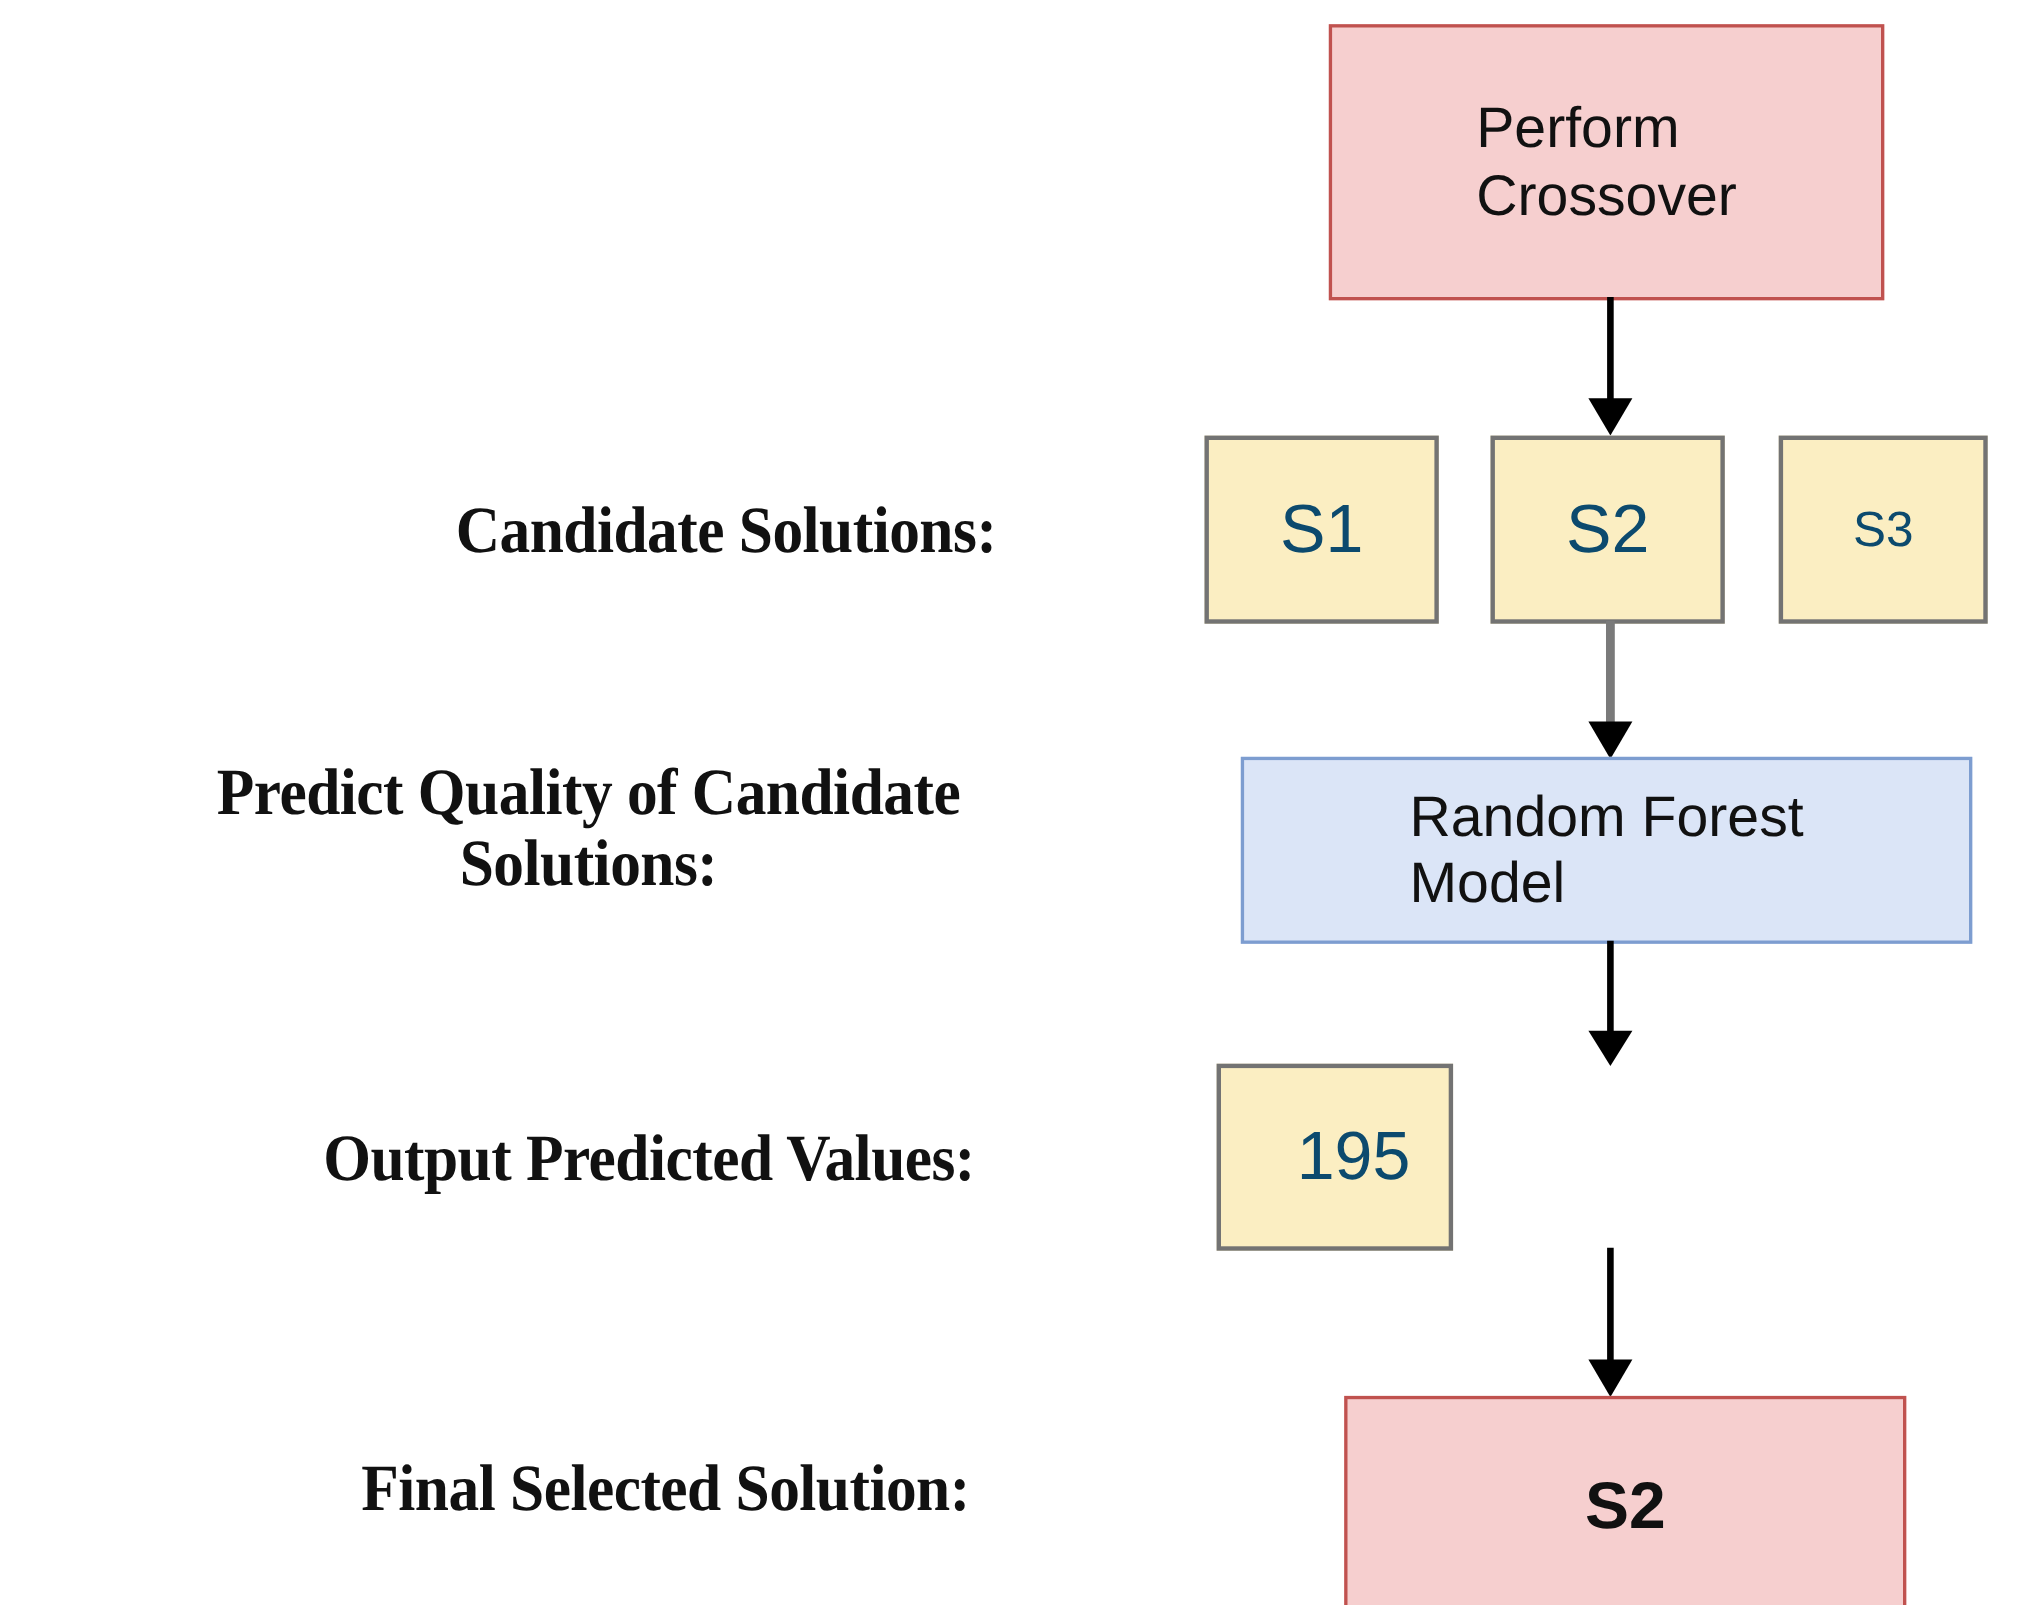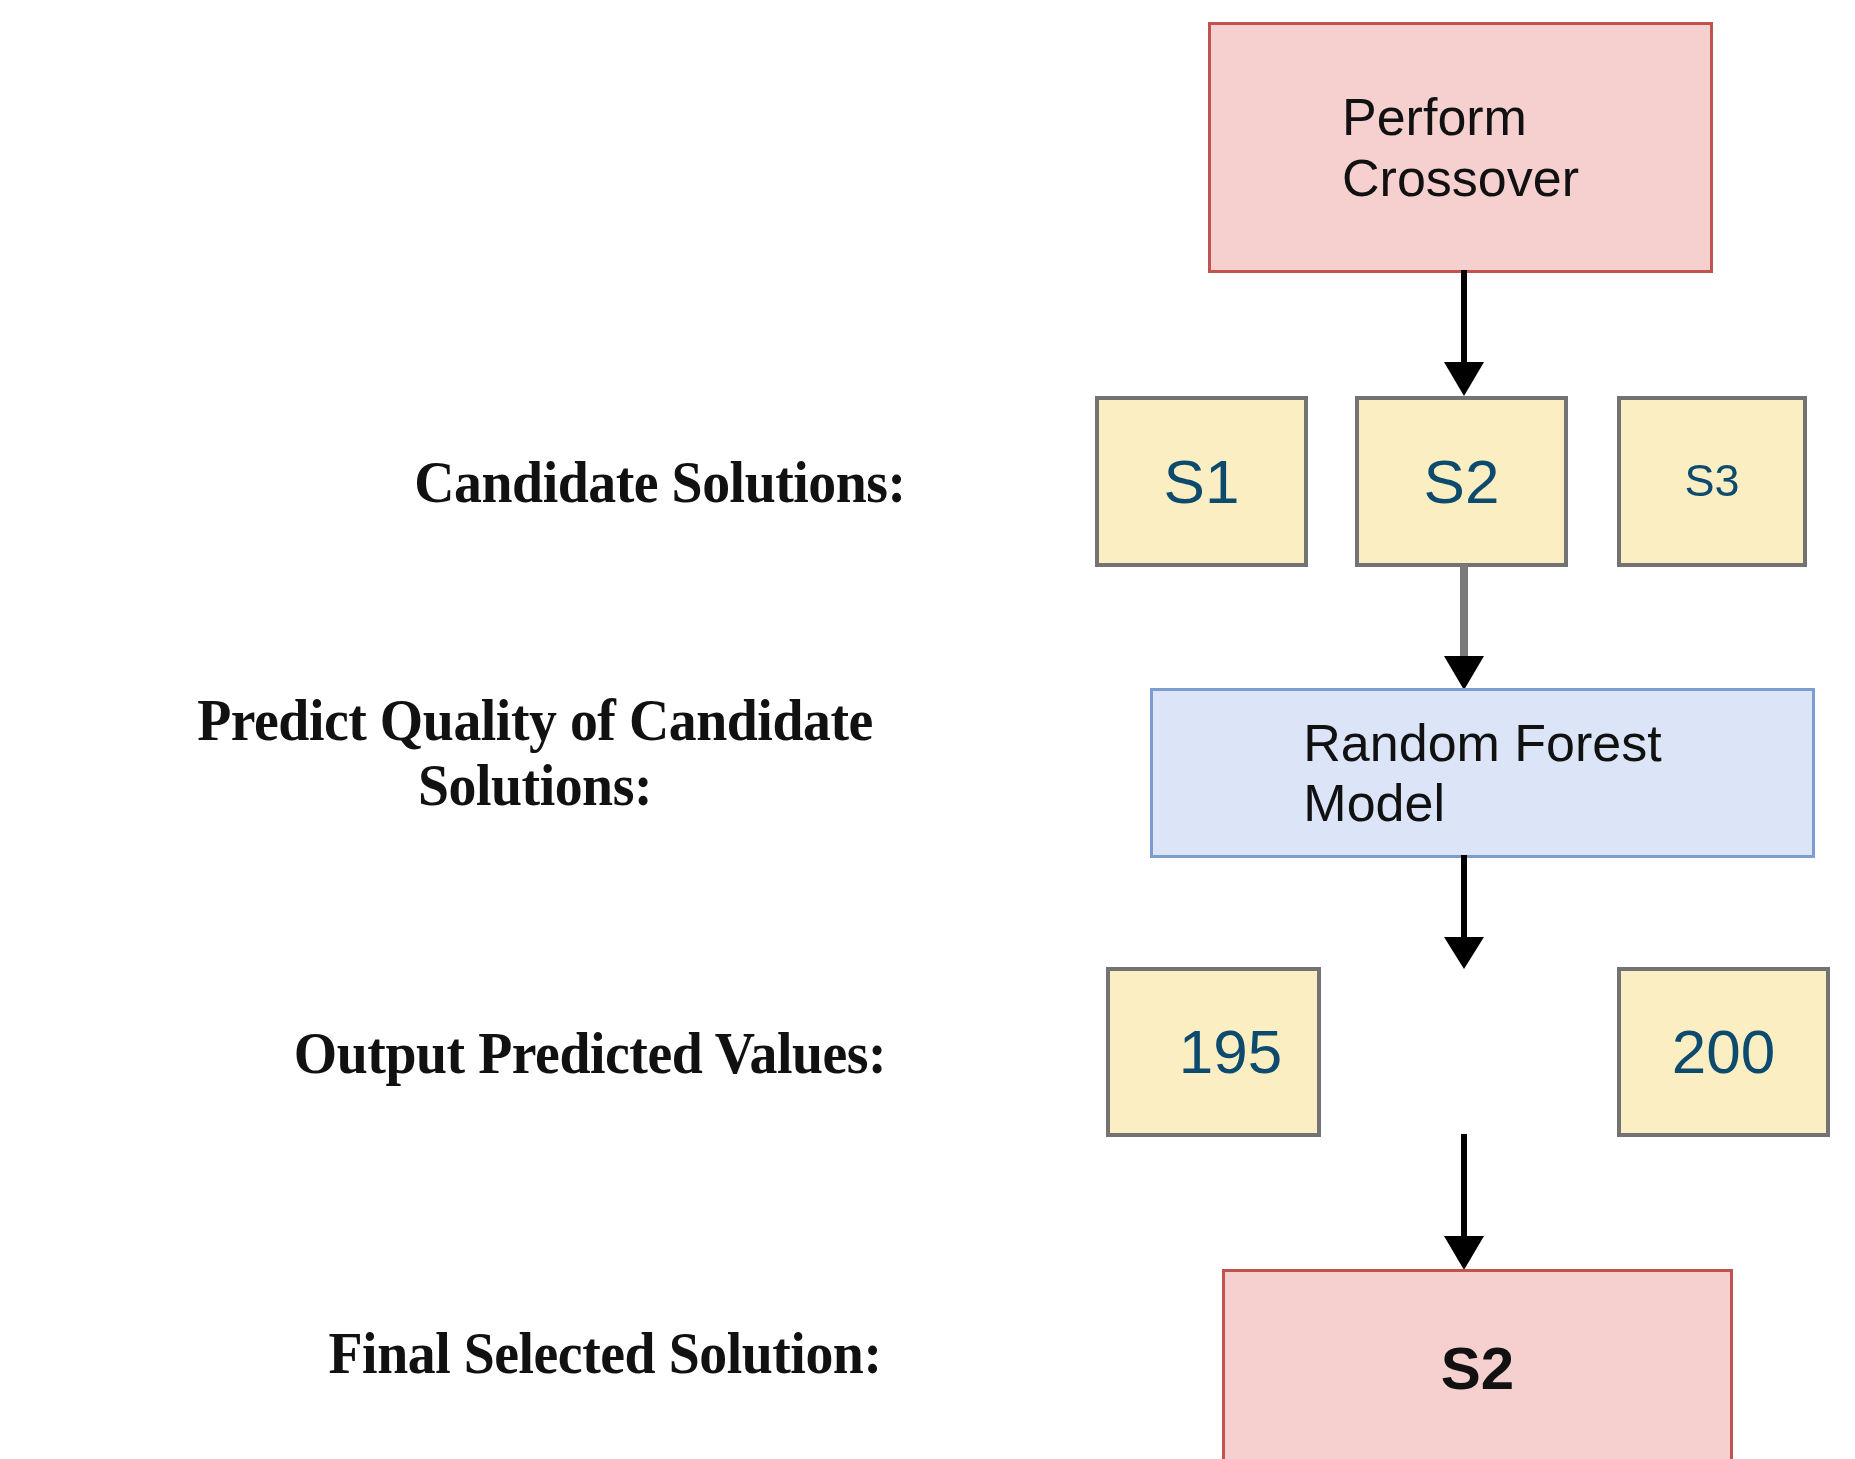--- a/index.html
+++ b/index.html
@@ -91,32 +91,31 @@
 
   <div class="node node-yellow" style="left:1355px; top:396px; width:213px; height:171px; font-size:62px;">S2</div>
 
   <div class="node node-yellow" style="left:1617px; top:396px; width:190px; height:171px; font-size:45px;">S3</div>
 
   <svg class="connector" style="left:1436px; top:564px;" width="56" height="130" viewBox="0 0 56 130">
     <line x1="28" y1="0" x2="28" y2="104" stroke="#7a7a7a" stroke-width="8"></line>
     <polygon points="28,126 8,92 48,92" fill="#000000"></polygon>
   </svg>
 
-  <div class="node node-blue" style="left:1128px; top:688px; width:665px; height:170px; font-size:52px; white-space:pre-line;margin-left:22px;">Random Forest
+  <div class="node node-blue" style="left:1128px; top:688px; width:665px; height:170px; font-size:52px; white-space:pre-line;">Random Forest
 Model</div>
 
   <svg class="connector" style="left:1436px; top:855px;" width="56" height="118" viewBox="0 0 56 118">
     <line x1="28" y1="0" x2="28" y2="94" stroke="#000000" stroke-width="6"></line>
     <polygon points="28,114 8,82 48,82" fill="#000000"></polygon>
   </svg>
 
   <div class="node node-yellow" style="left:1106px; top:967px; width:215px; height:170px; font-size:62px;padding-left:34px;">195</div>
 
 
-  <div class="node node-yellow" style="left:1617px; top:967px; width:213px; height:170px; font-size:62px;">200</div>
 
   <svg class="connector" style="left:1436px; top:1134px;" width="56" height="140" viewBox="0 0 56 140">
     <line x1="28" y1="0" x2="28" y2="114" stroke="#000000" stroke-width="6"></line>
     <polygon points="28,136 8,102 48,102" fill="#000000"></polygon>
   </svg>
 
   <div class="node node-pink emphasis" style="left:1222px; top:1269px; width:511px; height:200px; font-size:60px;">S2</div>
 
 </div>
 

